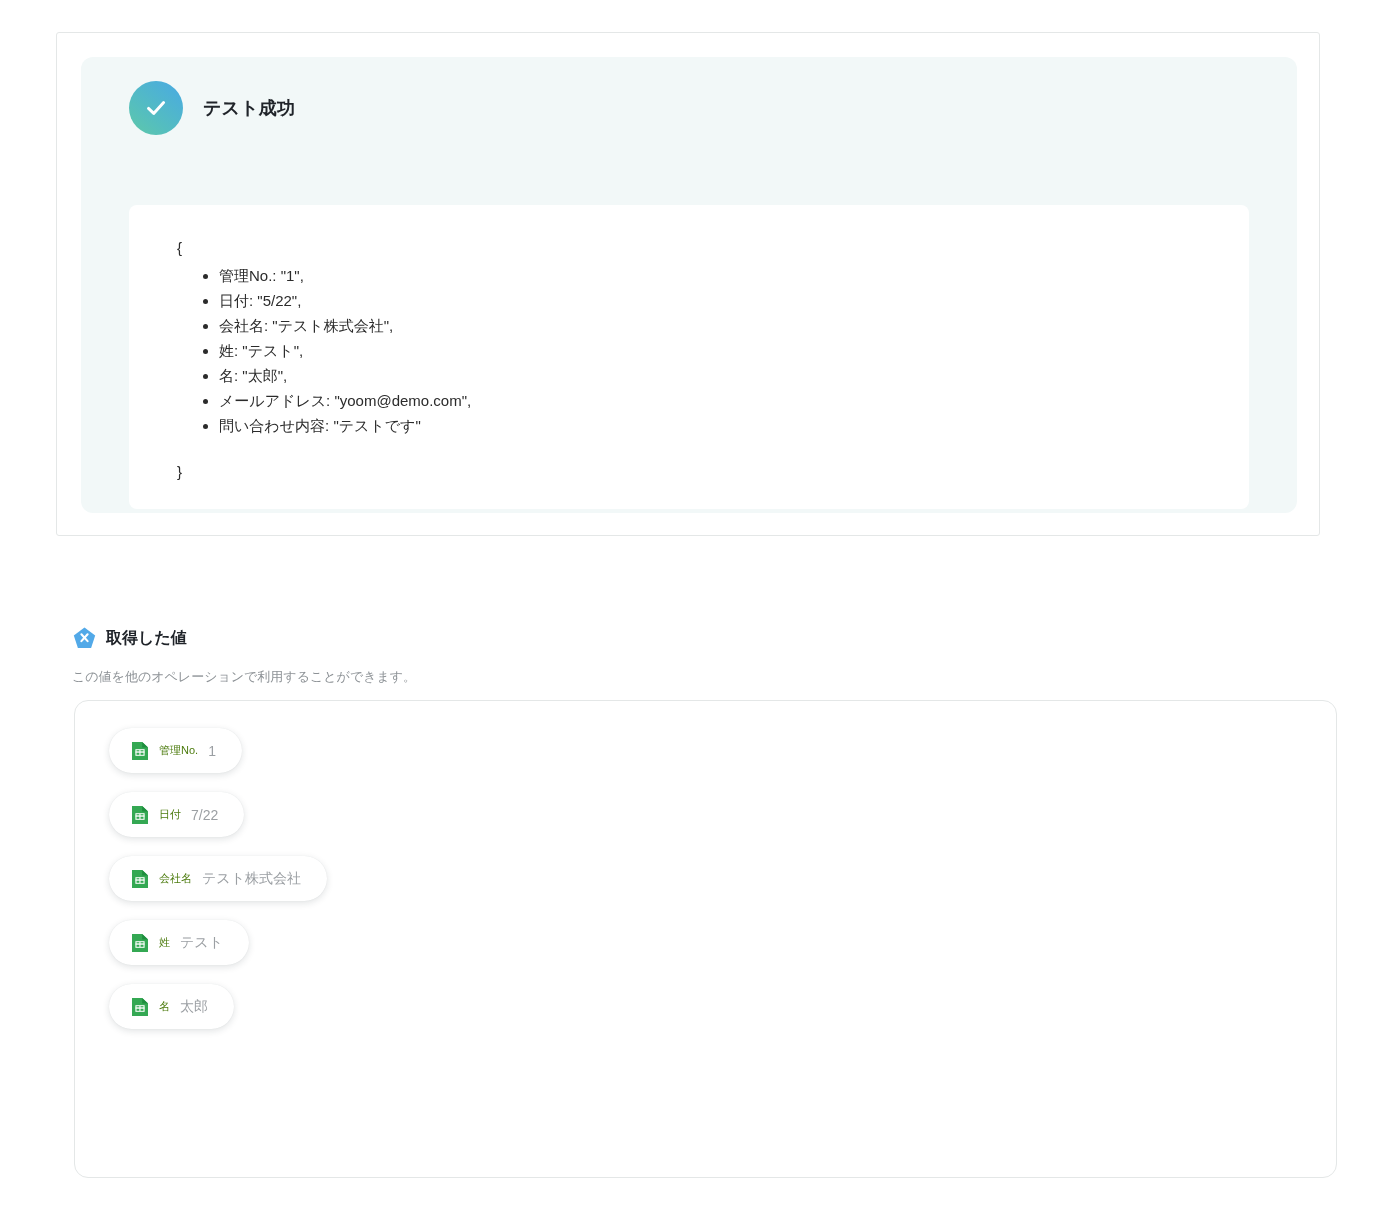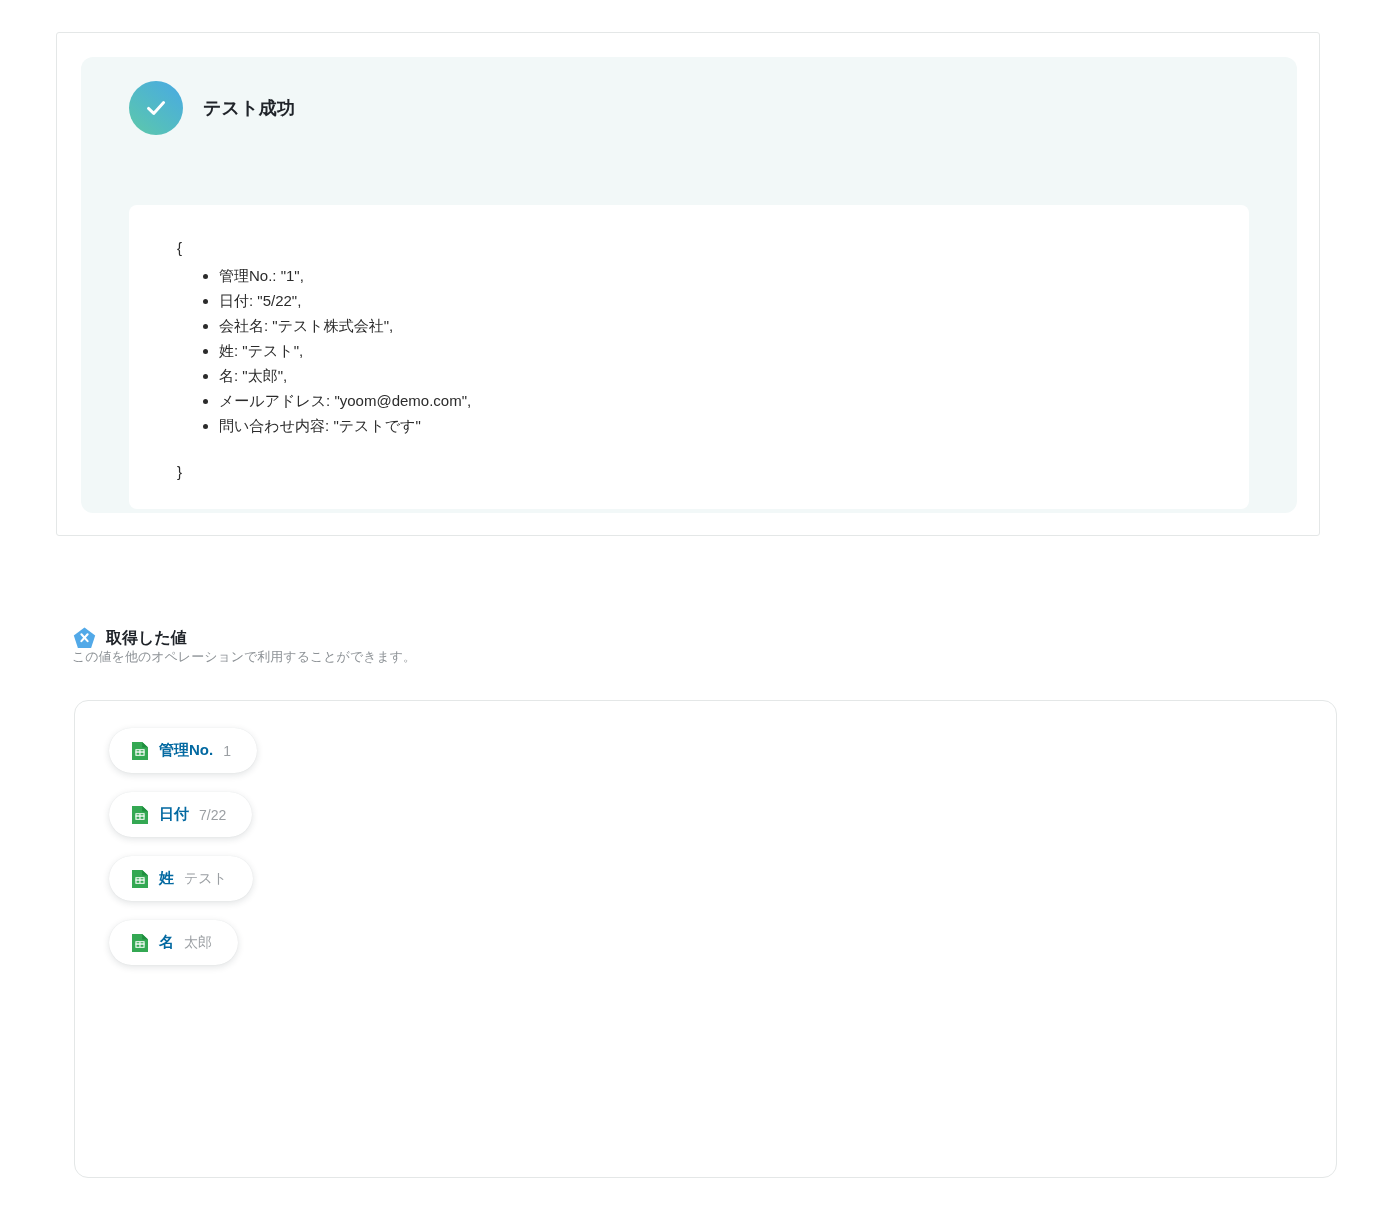--- a/index.html
+++ b/index.html
@@ -123,21 +123,21 @@
   }
   .section-title {
     font-size: 16px;
     font-weight: bold;
     color: #20242a;
     white-space: nowrap;
   }
   .section-sub {
     position: absolute;
     left: 72px;
-    top: 648px;
+    top: 668px;
     font-size: 13px;
     color: #8d9296;
     white-space: nowrap;
   }
 
   
   .values-card {
     position: absolute;
     left: 74px;
     top: 700px;
@@ -167,23 +167,23 @@
     background: #ffffff;
     border-radius: 999px;
     box-shadow: 0 2px 7px rgba(23, 36, 48, 0.13),
                 0 0 1px rgba(23, 36, 48, 0.10);
     white-space: nowrap;
   }
 
   .sheet-icon { width: 18px; height: 20px; display: block; flex: 0 0 auto; }
 
   .chip-label {
-    font-size: 15px;
-    font-weight: bold;
-    color: #0369a1;
+    font-size: 11px;
+    font-weight: normal;
+    color: #4d7c0f;
   }
   .chip-value {
     font-size: 14px;
     color: #9b9fa3;
   }
 </style>
 </head>
 <body>
 
 <div class="page">
@@ -261,20 +261,35 @@
             <rect x="5.5" y="9.2" width="7" height="1.4" fill="#34a853"></rect>
             <rect x="5.5" y="11.4" width="7" height="2.4" fill="#34a853"></rect>
             <rect x="8.4" y="9.0" width="1.1" height="5" fill="#ffffff"></rect>
             <rect x="4.4" y="10.6" width="9.2" height="0.9" fill="#ffffff"></rect>
           </svg>
         </span>
         <span class="chip-label">日付</span>
         <span class="chip-value">7/22</span>
       </div>
 
+      <div class="chip">
+        <span class="sheet-icon">
+          <svg width="18" height="20" viewBox="0 0 18 20" aria-hidden="true">
+            <path d="M1 1 h10.2 L17 6.6 V19 H1 Z" fill="#34a853"></path>
+            <path d="M11.2 1 L17 6.6 h-5.8 Z" fill="#1e8e3e"></path>
+            <rect x="4.4" y="8.2" width="9.2" height="6.6" fill="#ffffff"></rect>
+            <rect x="5.5" y="9.2" width="7" height="1.4" fill="#34a853"></rect>
+            <rect x="5.5" y="11.4" width="7" height="2.4" fill="#34a853"></rect>
+            <rect x="8.4" y="9.0" width="1.1" height="5" fill="#ffffff"></rect>
+            <rect x="4.4" y="10.6" width="9.2" height="0.9" fill="#ffffff"></rect>
+          </svg>
+        </span>
+        <span class="chip-label">会社名</span>
+        <span class="chip-value">テスト株式会社</span>
+      </div>
 
       <div class="chip">
         <span class="sheet-icon">
           <svg width="18" height="20" viewBox="0 0 18 20" aria-hidden="true">
             <path d="M1 1 h10.2 L17 6.6 V19 H1 Z" fill="#34a853"></path>
             <path d="M11.2 1 L17 6.6 h-5.8 Z" fill="#1e8e3e"></path>
             <rect x="4.4" y="8.2" width="9.2" height="6.6" fill="#ffffff"></rect>
             <rect x="5.5" y="9.2" width="7" height="1.4" fill="#34a853"></rect>
             <rect x="5.5" y="11.4" width="7" height="2.4" fill="#34a853"></rect>
             <rect x="8.4" y="9.0" width="1.1" height="5" fill="#ffffff"></rect>

